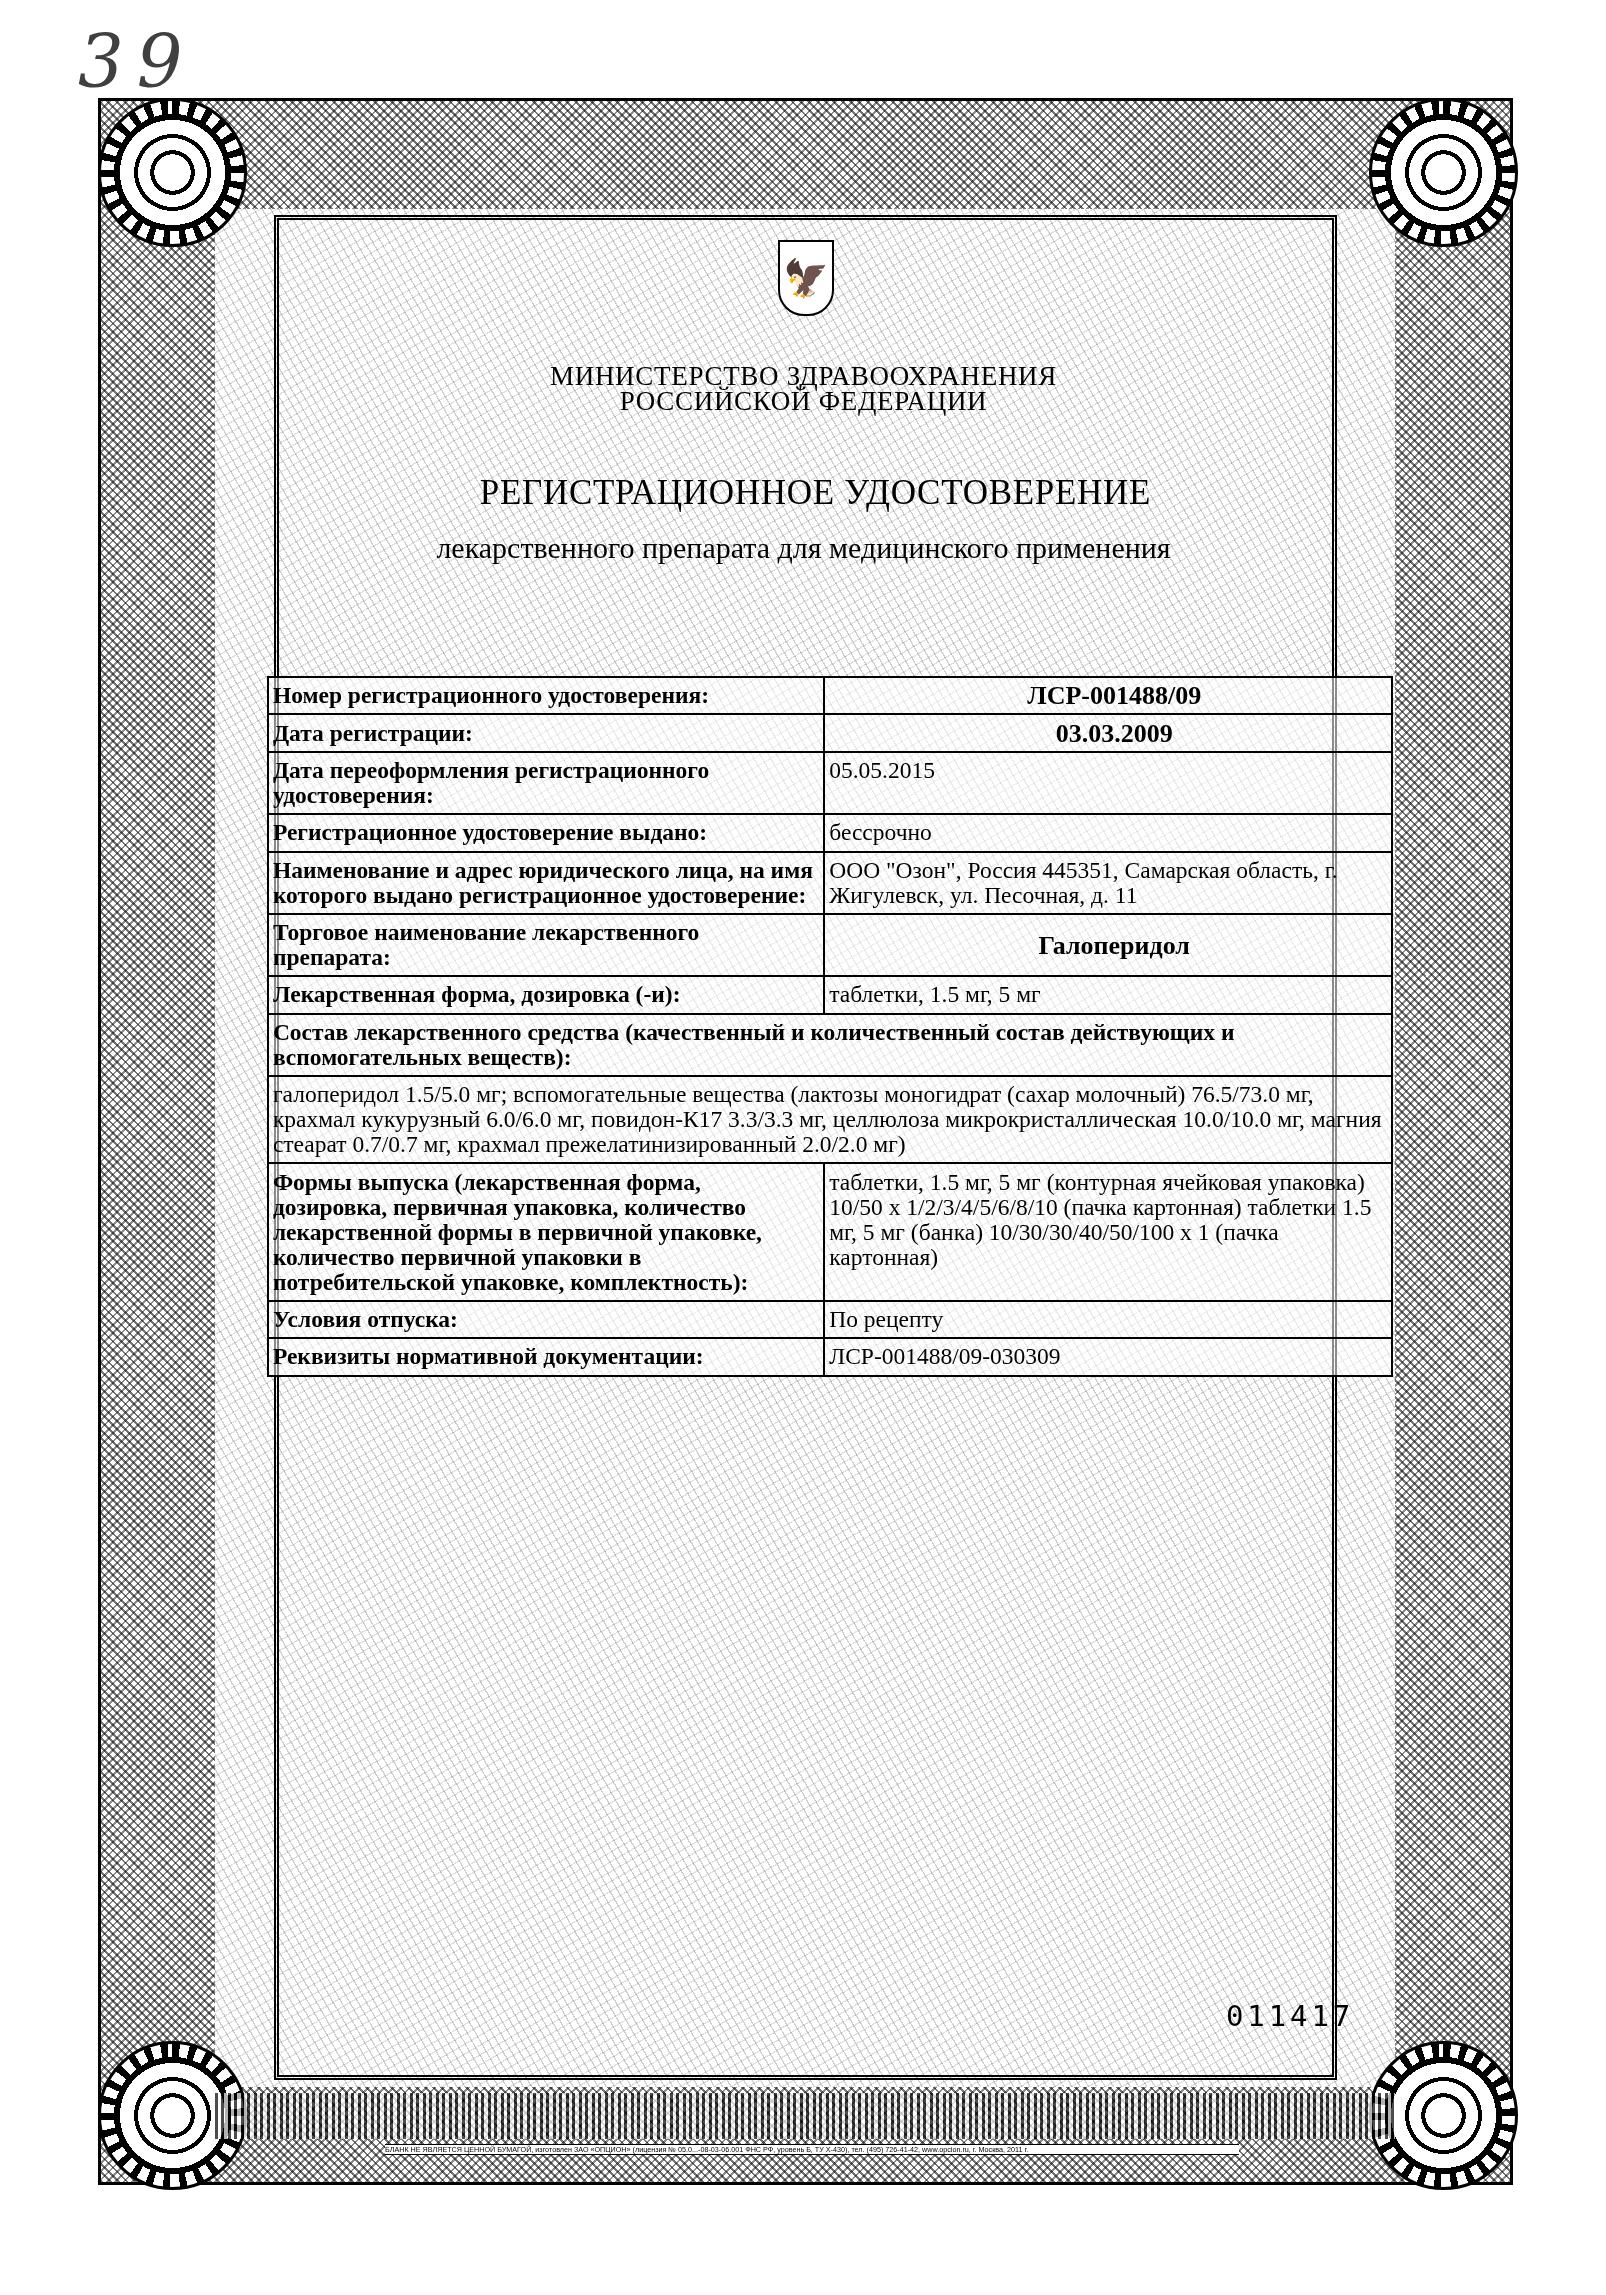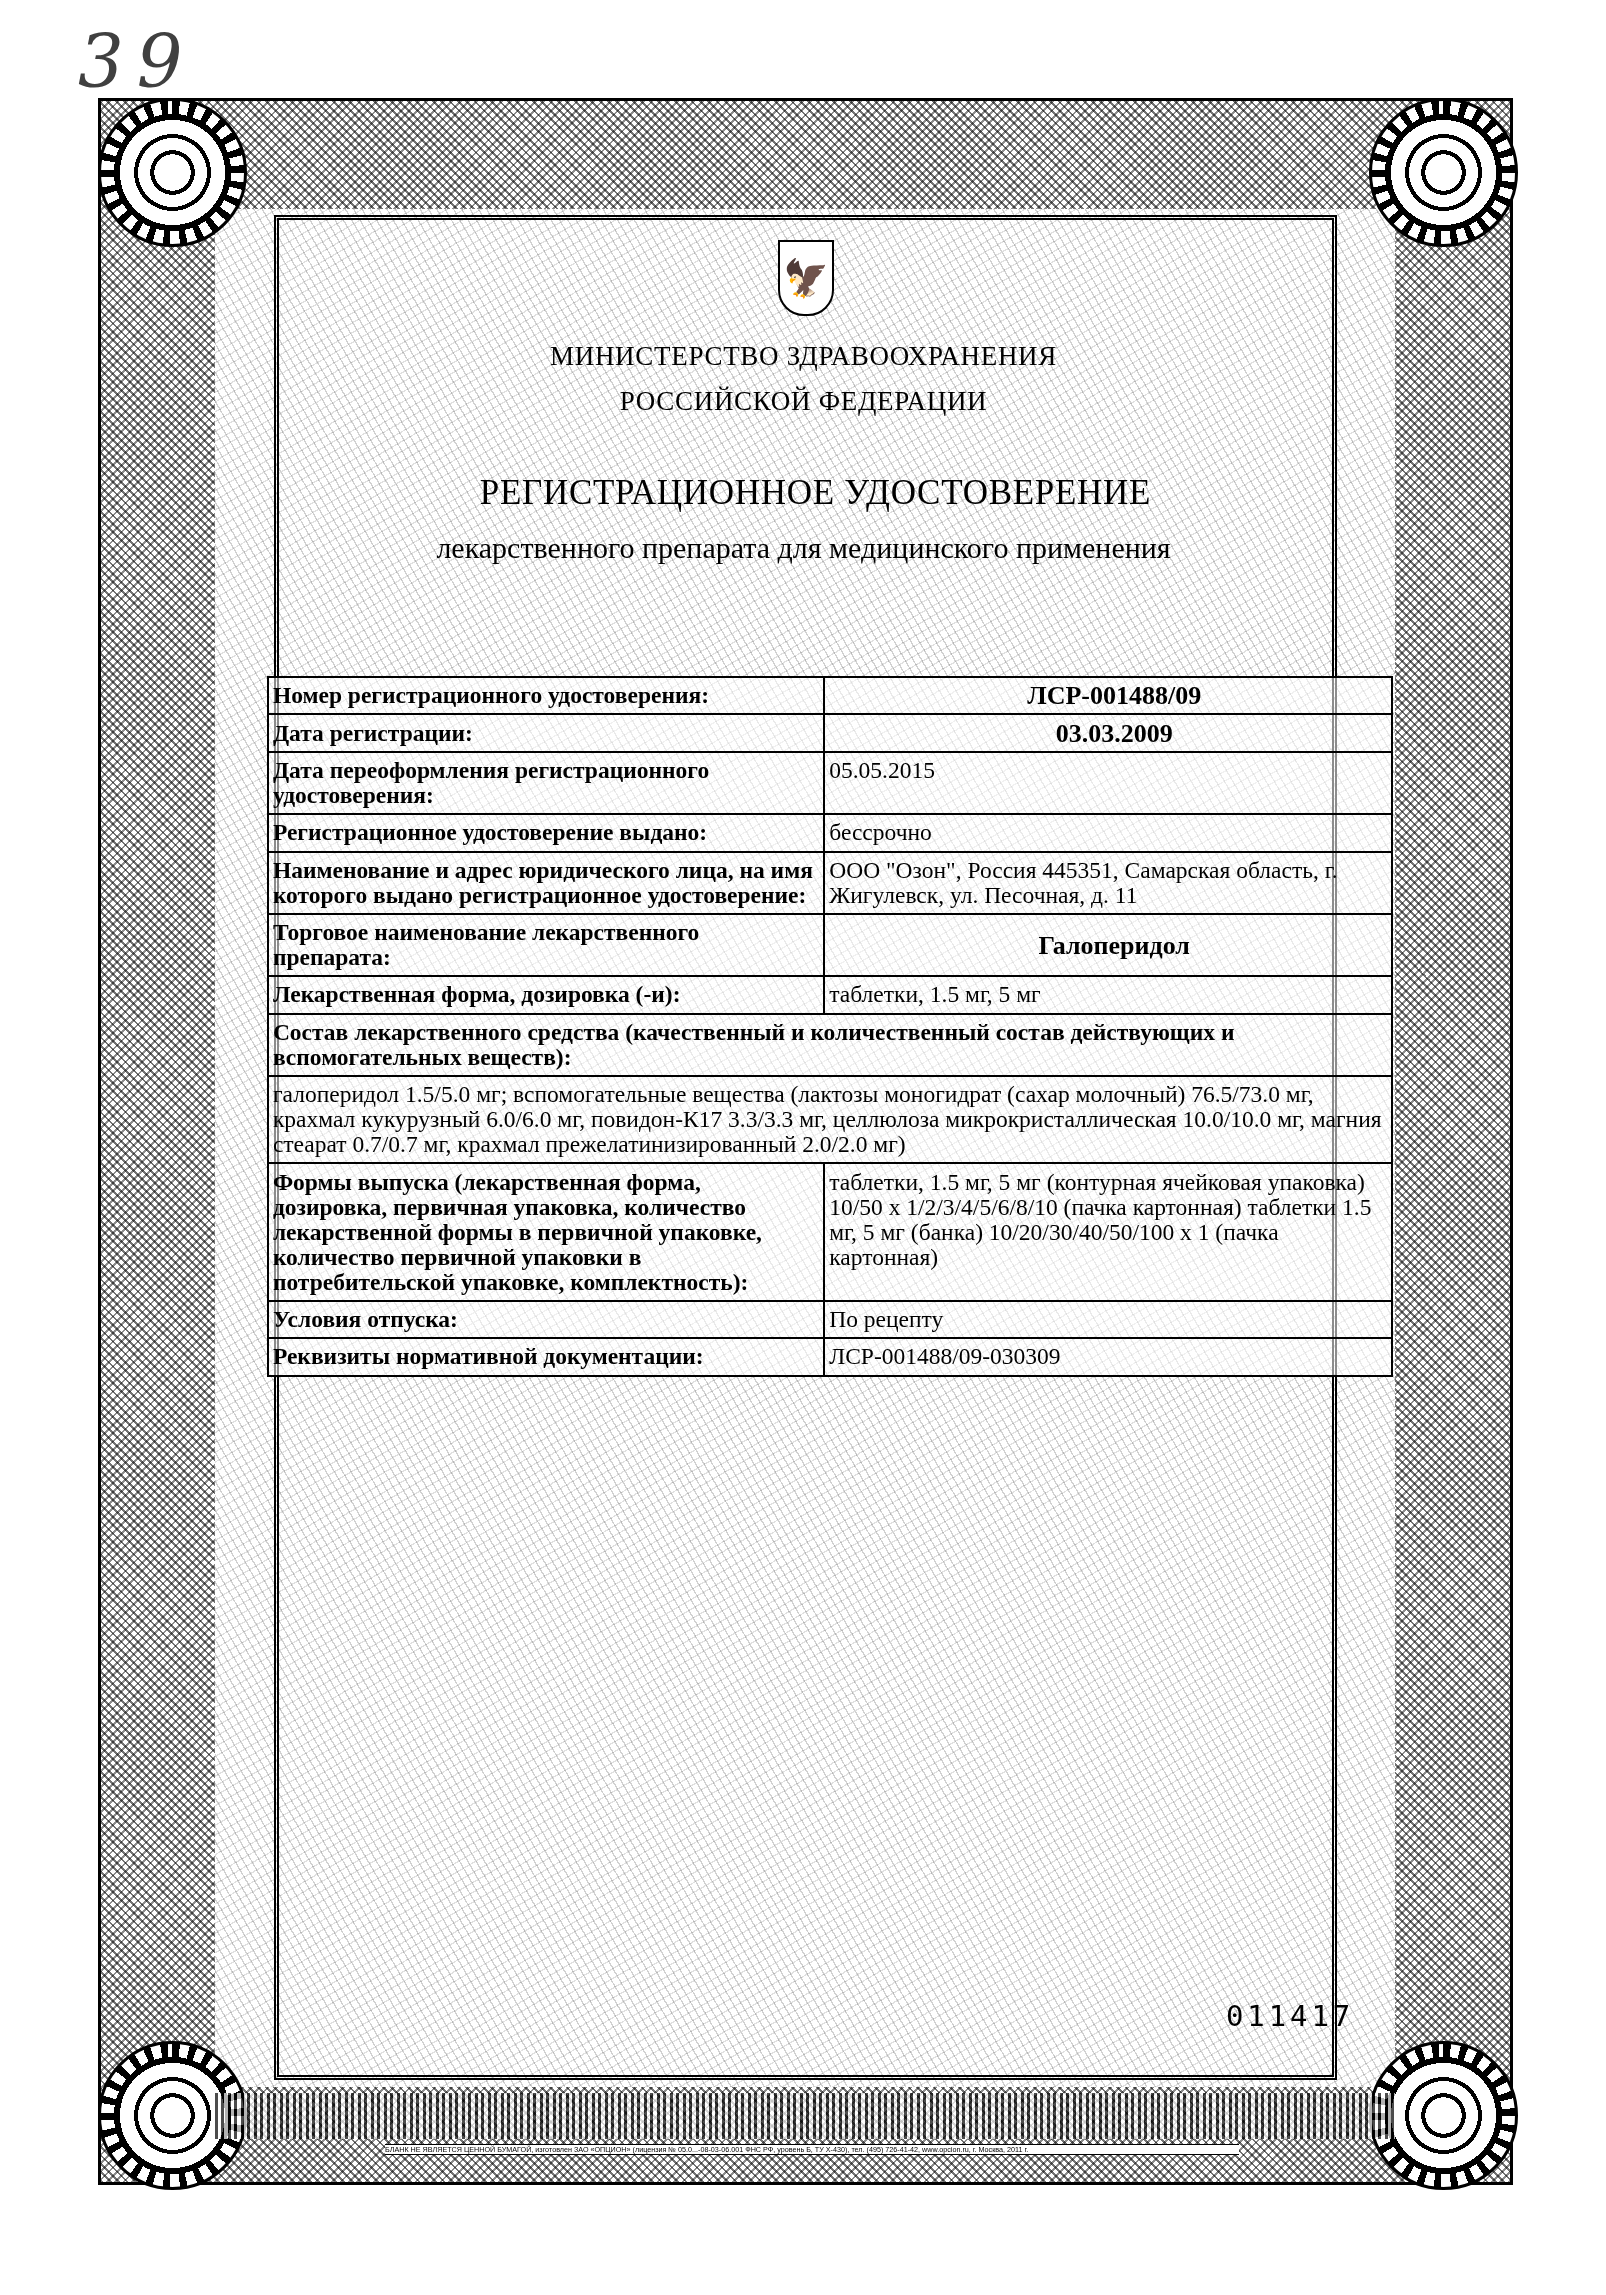--- a/index.html
+++ b/index.html
@@ -33,21 +33,21 @@
       repeating-linear-gradient(60deg, rgba(0,0,0,0.18) 0 1.3px, transparent 1.3px 7.2px),
       repeating-linear-gradient(-30deg, rgba(0,0,0,0.12) 0 1.3px, transparent 1.3px 8.5px),
       #fff; }
 
   .emblem { position: absolute; left: 778px; top: 240px; width: 52px; height: 72px;
     border: 2.6px solid #000; border-radius: 0 0 26px 26px; background: #fff;
     display: flex; align-items: center; justify-content: center; font-size: 37px; }
 
   .ministry { position: absolute; left: 0; width: 1607px; text-align: center;
     font-size: 27px; letter-spacing: 0.7px; line-height: 33px; }
-  .ministry.l1 { top: 340px; font-family: Liberation Serif, serif; }
+  .ministry.l1 { top: 360px; font-family: Liberation Serif, serif; }
   .ministry.l2 { top: 385px; }
   .doc-title { position: absolute; left: 12px; width: 1607px; top: 473px; text-align: center;
     font-size: 35px; letter-spacing: 0.7px; }
   .doc-subtitle { position: absolute; left: 0; width: 1607px; top: 531px; text-align: center;
     font-size: 30px; }
 
   .reg-table { position: absolute; left: 251px; top: 676px; width: 1126px;
     border-collapse: collapse; font-size: 23.5px; line-height: 25px; background: rgba(255,255,255,0.55); margin-left: 16px; }
   .reg-table td { border: 2.6px solid #000; padding: 5.2px 3.9px; vertical-align: middle; }
   .reg-table td.lbl { width: 561px; font-weight: bold; }
@@ -116,21 +116,21 @@
     <td class="val">таблетки, 1.5 мг, 5 мг</td>
   </tr>
   <tr>
     <td class="full" colspan="2">Состав лекарственного средства (качественный и количественный состав действующих и вспомогательных веществ):</td>
   </tr>
   <tr>
     <td class="full-val" colspan="2">галоперидол 1.5/5.0 мг; вспомогательные вещества (лактозы моногидрат (сахар молочный) 76.5/73.0 мг, крахмал кукурузный 6.0/6.0 мг, повидон-К17 3.3/3.3 мг, целлюлоза микрокристаллическая 10.0/10.0 мг, магния стеарат 0.7/0.7 мг, крахмал прежелатинизированный 2.0/2.0 мг)</td>
   </tr>
   <tr>
     <td class="lbl">Формы выпуска (лекарственная форма, дозировка, первичная упаковка, количество лекарственной формы в первичной упаковке, количество первичной упаковки в потребительской упаковке, комплектность):</td>
-    <td class="val" style="vertical-align:top">таблетки, 1.5 мг, 5 мг (контурная ячейковая упаковка) 10/50 х 1/2/3/4/5/6/8/10 (пачка картонная) таблетки 1.5 мг, 5 мг (банка) 10/20/30/40/50/100 х 1 (пачка картонная)</td>
+    <td class="val" style="vertical-align:top">таблетки, 1.5 мг, 5 мг (контурная ячейковая упаковка) 10/50 х 1/2/3/4/5/6/8/10 (пачка картонная) таблетки 1.5 мг, 5 мг (банка) 10/30/30/40/50/100 х 1 (пачка картонная)</td>
   </tr>
   <tr>
     <td class="lbl">Условия отпуска:</td>
     <td class="val">По рецепту</td>
   </tr>
   <tr>
     <td class="lbl">Реквизиты нормативной документации:</td>
     <td class="val">ЛСР-001488/09-030309</td>
   </tr>
 </tbody>

